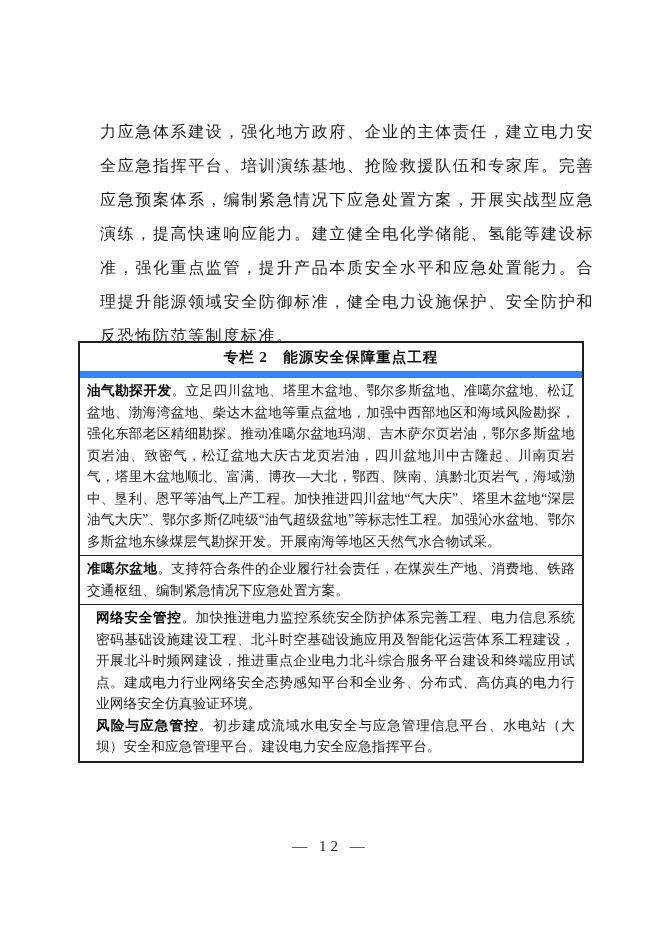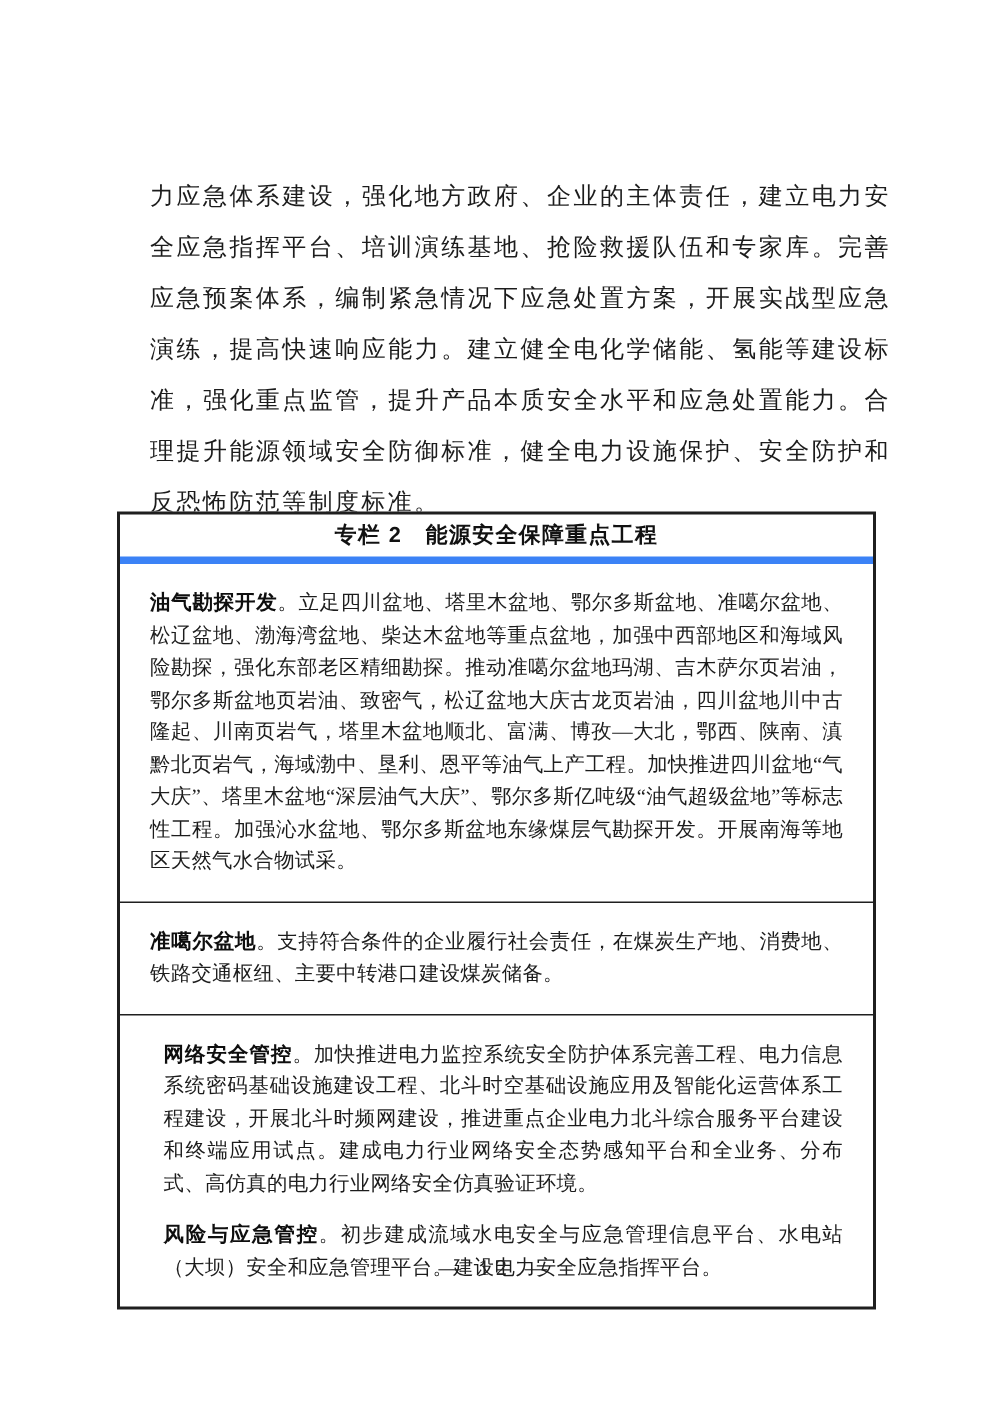--- a/index.html
+++ b/index.html
@@ -38,35 +38,35 @@
     width: 502px;
     border: 2px solid #1f1f1f;
     background: #ffffff;
   }
   .box-title {
     height: 28px;
     line-height: 28px;
     text-align: center;
     font-weight: bold;
     font-size: 14.5px;
-    font-family: Liberation Sans, sans-serif;
-    border-bottom: 5px solid #3b82f6;
+    font-family: Liberation Serif, serif;
+    border-bottom: 7px solid #3b82f6;
     color: #111111;
     letter-spacing: 1px;
   }
   .box-row {
     padding: 2px 7px 3px 7px;
     border-bottom: 1px solid #1f1f1f;
   }
   .box-row:last-child {
     border-bottom: none;
     padding-left: 16px;
   }
   .cell-para {
-    margin: 13px;
+    margin: 0;
     font-size: 13.6px;
     line-height: 21.5px;
     text-align: justify;
     text-align-last: left;
     letter-spacing: 0.2px;
     color: #1c1c1c;
   }
   .cell-para b {
     font-family: "Liberation Sans", "DejaVu Sans", sans-serif;
     font-weight: bold;
@@ -93,21 +93,21 @@
 
   <div class="box">
 
     <div class="box-title">专栏 2　能源安全保障重点工程</div>
 
     <div class="box-row">
       <p class="cell-para"><b>油气勘探开发</b><span>。立足四川盆地、塔里木盆地、鄂尔多斯盆地、准噶尔盆地、松辽盆地、渤海湾盆地、柴达木盆地等重点盆地，加强中西部地区和海域风险勘探，强化东部老区精细勘探。推动准噶尔盆地玛湖、吉木萨尔页岩油，鄂尔多斯盆地页岩油、致密气，松辽盆地大庆古龙页岩油，四川盆地川中古隆起、川南页岩气，塔里木盆地顺北、富满、博孜—大北，鄂西、陕南、滇黔北页岩气，海域渤中、垦利、恩平等油气上产工程。加快推进四川盆地“气大庆”、塔里木盆地“深层油气大庆”、鄂尔多斯亿吨级“油气超级盆地”等标志性工程。加强沁水盆地、鄂尔多斯盆地东缘煤层气勘探开发。开展南海等地区天然气水合物试采。</span></p>
     </div>
 
     <div class="box-row">
-      <p class="cell-para"><b>准噶尔盆地</b><span>。支持符合条件的企业履行社会责任，在煤炭生产地、消费地、铁路交通枢纽、主要中转港口建设煤炭储备。</span></p>
+      <p class="cell-para"><b>准噶尔盆地</b><span>。支持符合条件的企业履行社会责任，在煤炭生产地、消费地、铁路交通枢纽、编制紧急情况下应急处置方案。</span></p>
     </div>
 
     <div class="box-row">
       <p class="cell-para"><b>网络安全管控</b><span>。加快推进电力监控系统安全防护体系完善工程、电力信息系统密码基础设施建设工程、北斗时空基础设施应用及智能化运营体系工程建设，开展北斗时频网建设，推进重点企业电力北斗综合服务平台建设和终端应用试点。建成电力行业网络安全态势感知平台和全业务、分布式、高仿真的电力行业网络安全仿真验证环境。</span></p>
       <p class="cell-para"><b>风险与应急管控</b><span>。初步建成流域水电安全与应急管理信息平台、水电站（大坝）安全和应急管理平台。建设电力安全应急指挥平台。</span></p>
     </div>
 
   </div>
 
   <div class="page-number">— 12 —</div>

